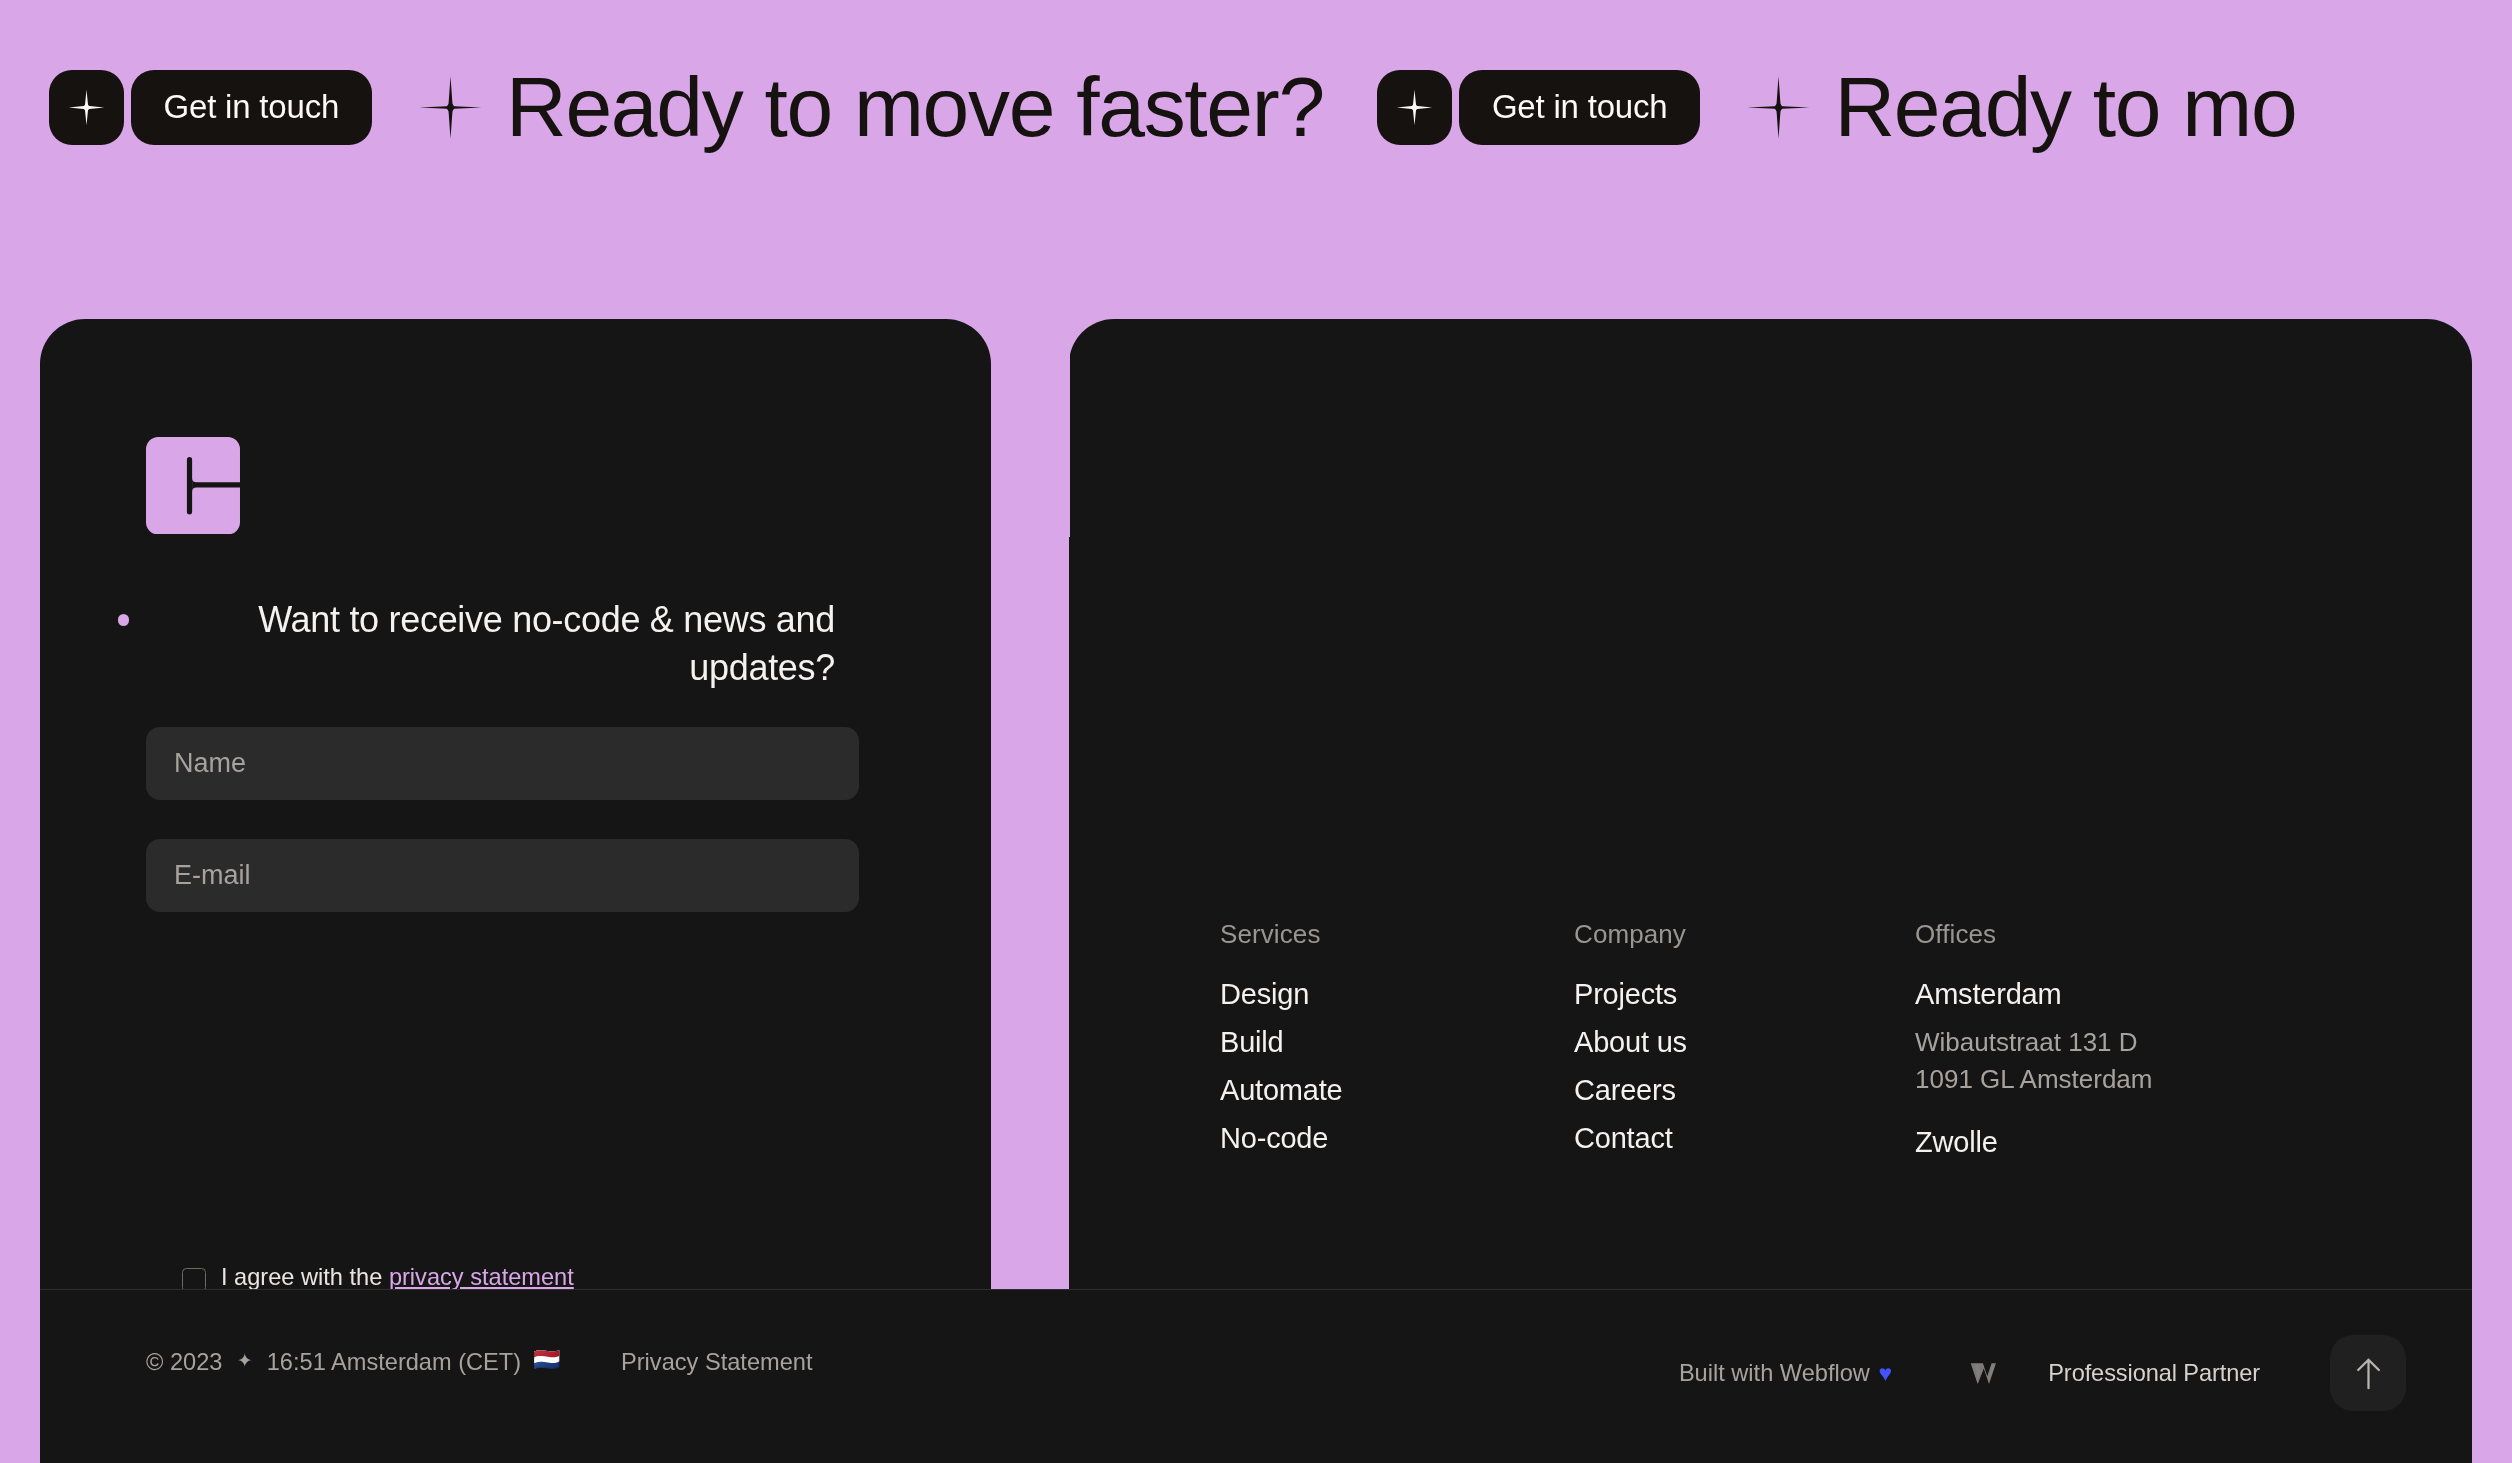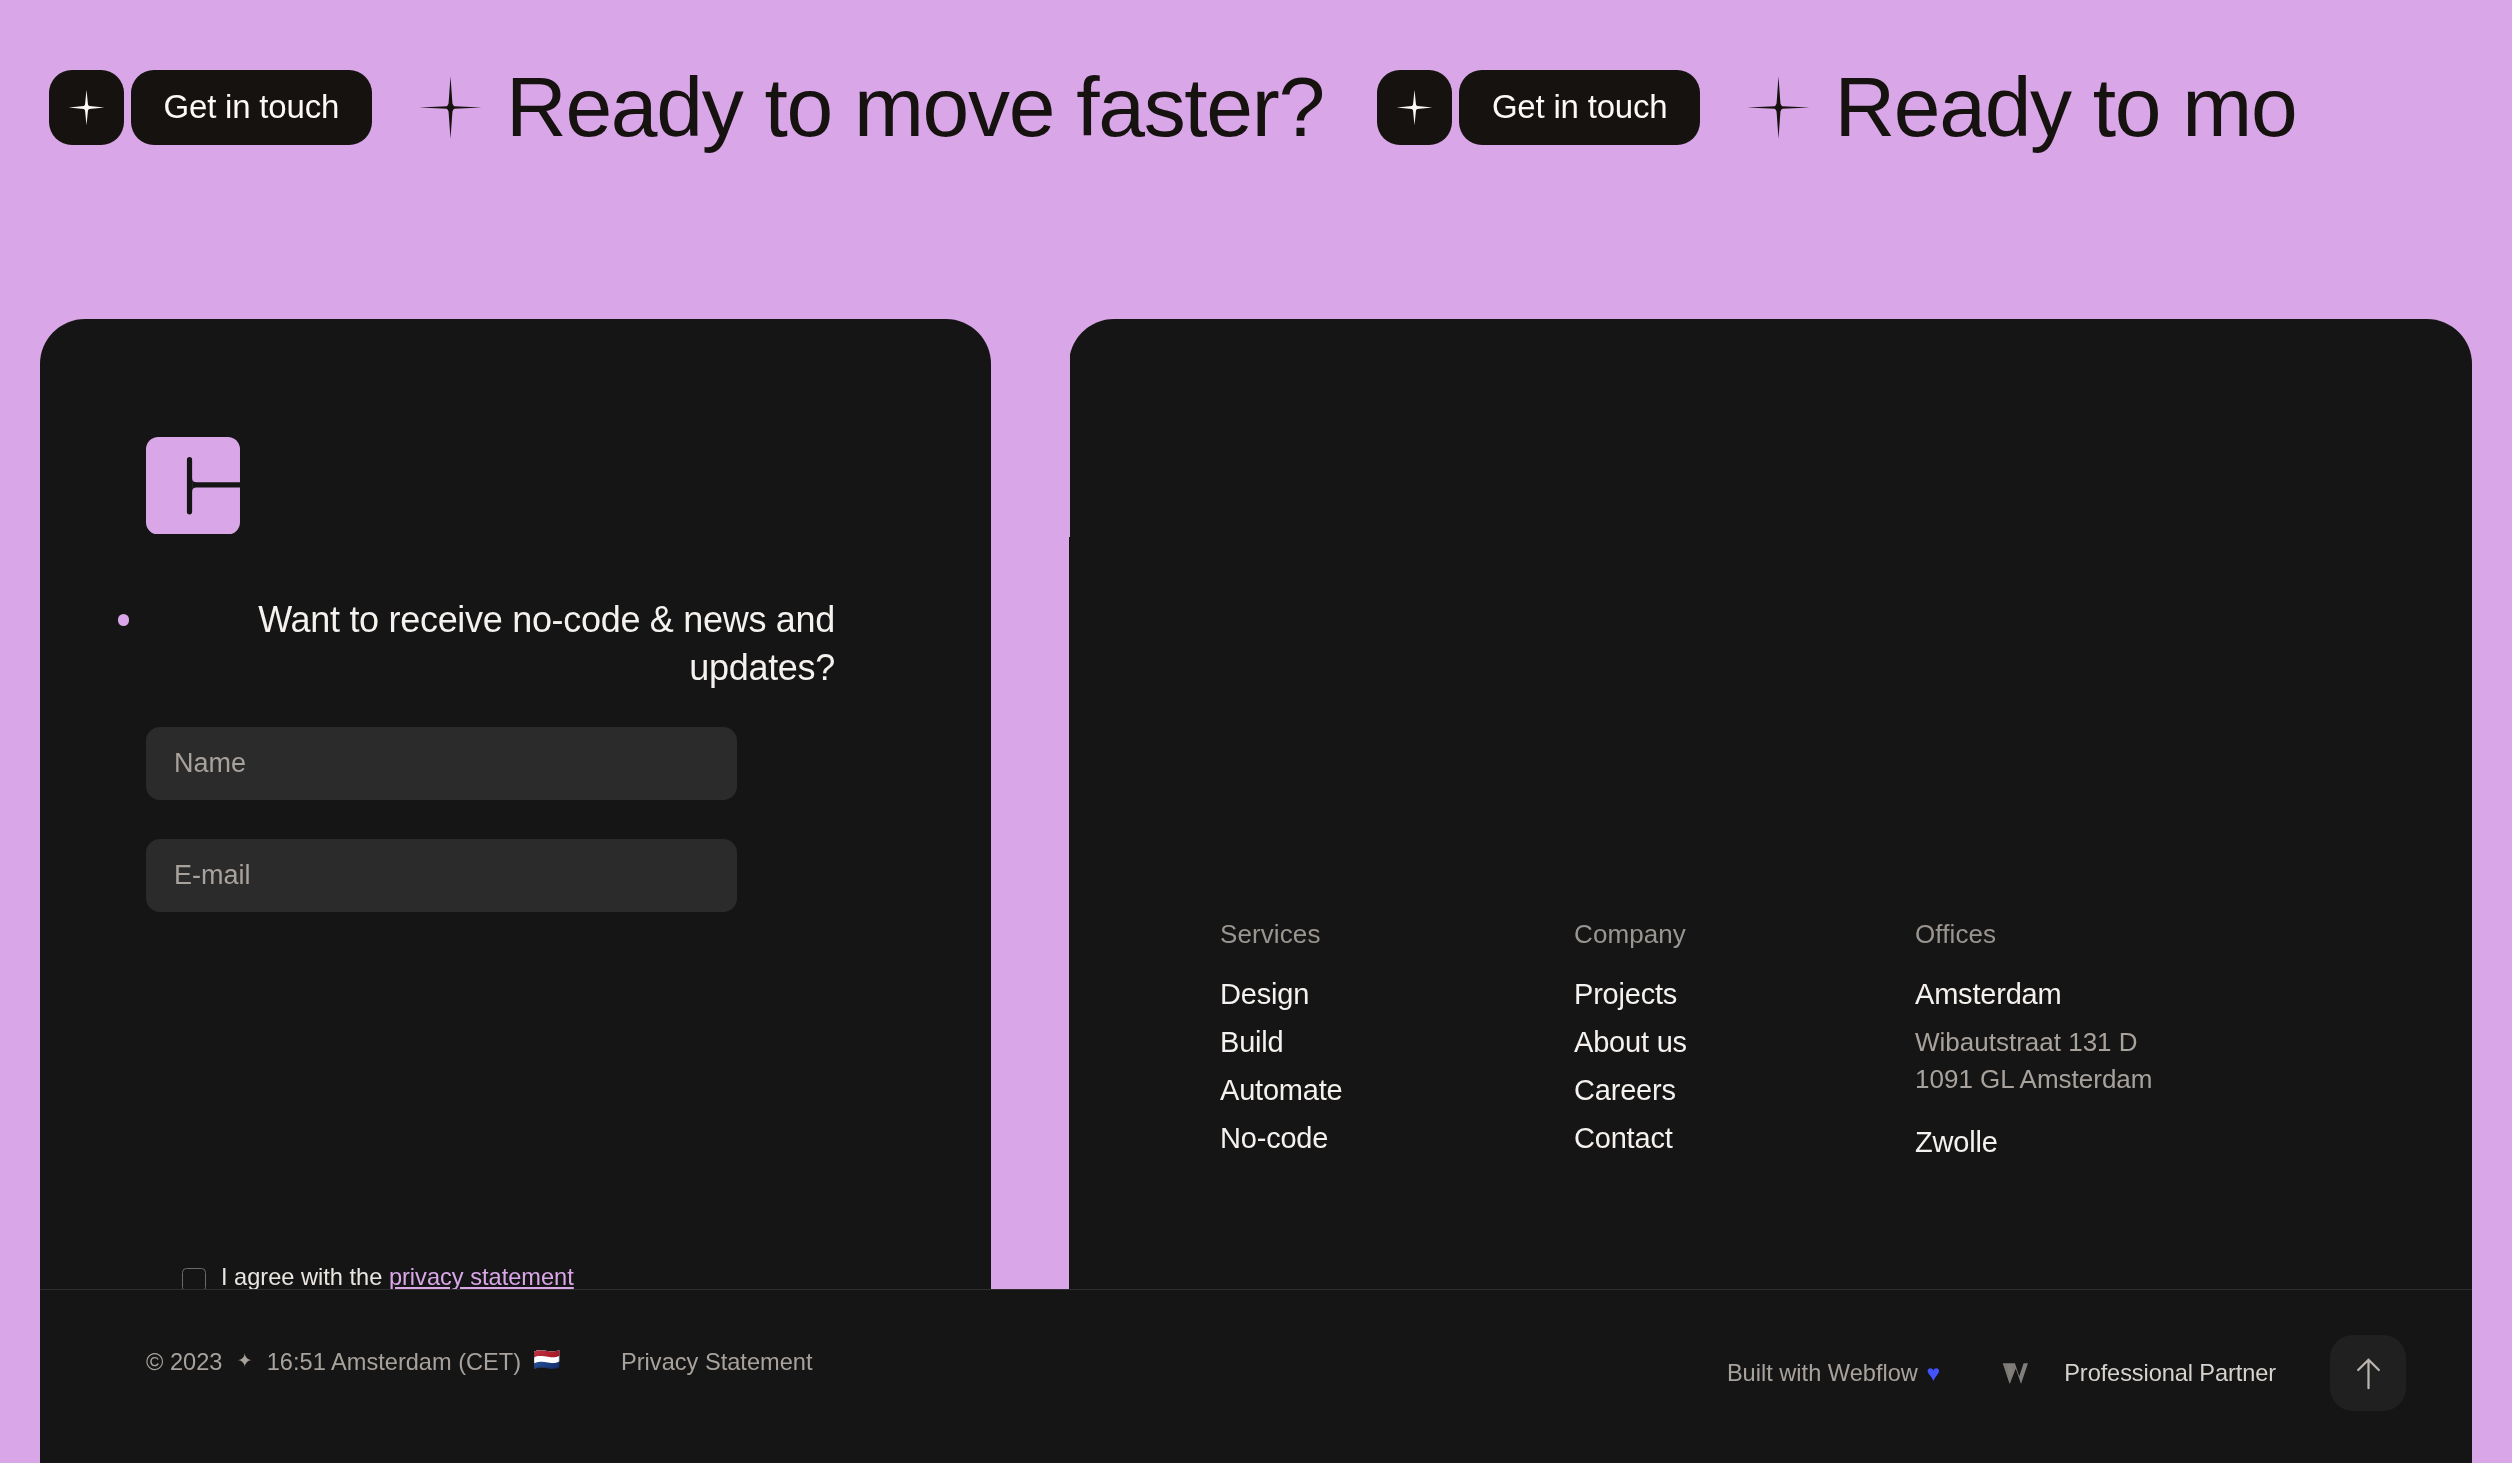--- a/index.html
+++ b/index.html
@@ -137,21 +137,21 @@
   .nl-dot {
     position: absolute;
     left: -28px; top: 18.3px;
     width: 11.3px; height: 11.3px;
     border-radius: 50%;
     background: #d9a7e8;
   }
   .field {
     position: absolute;
     left: 106px;
-    width: 591px; height: 73px;
+    width: 713px; height: 73px;
     background: #2b2b2b;
     border: none;
     border-radius: 14px;
     color: #a8a29d;
     font-size: 27px;
     font-family: "Liberation Sans", sans-serif;
     padding: 0 28px;
     outline: none;
   }
   .field::placeholder { color: #a8a29d; opacity: 1; }
@@ -294,21 +294,21 @@
   .bb-privacy {
     margin-left: 58px;
     color: #a8a29d;
     text-decoration: none;
     font-size: 23.6px;
   }
   .bb-right {
     position: absolute;
     right: 66px; top: 45px;
     display: flex; align-items: center;
-    gap: 0;
+    gap: 16px;
     white-space: nowrap;
   }
   .bb-webflow {
     font-size: 23.6px; color: #a8a29d;
     display: flex; align-items: center; gap: 8.7px;
     text-decoration: none;
   }
   .bb-heart { color: #4353ff; font-size: 23px; }
   .bb-wlogo {
     margin-left: 61px;

